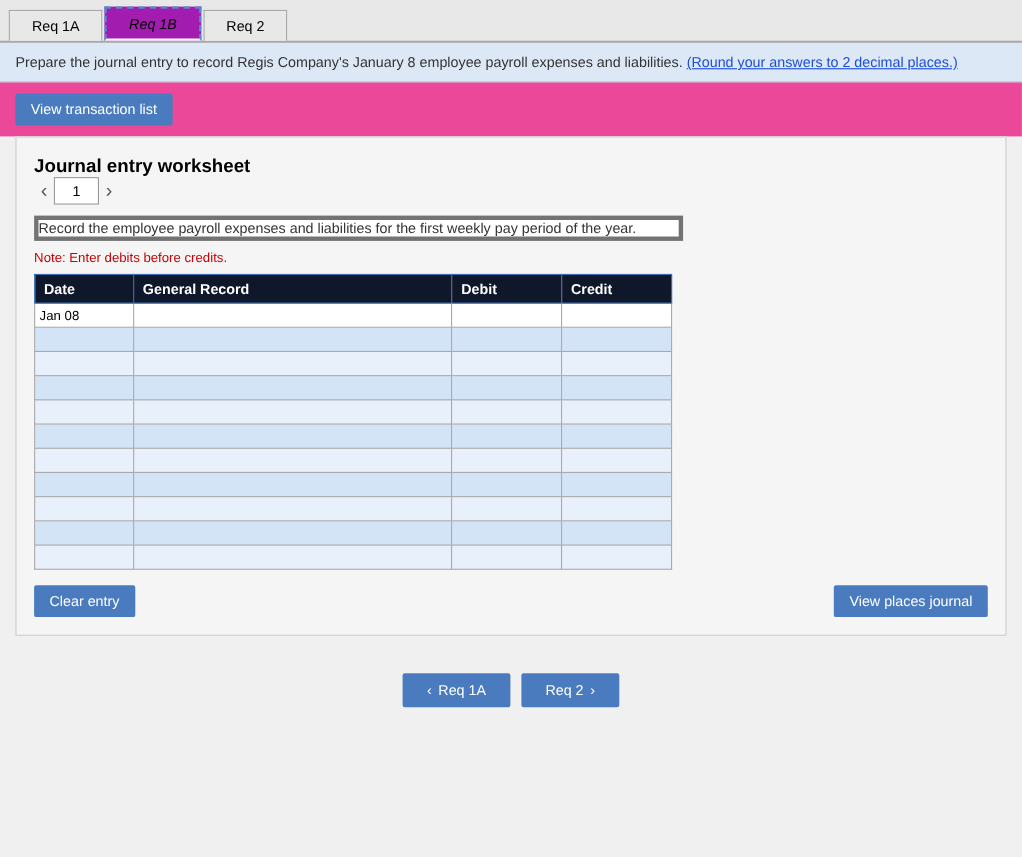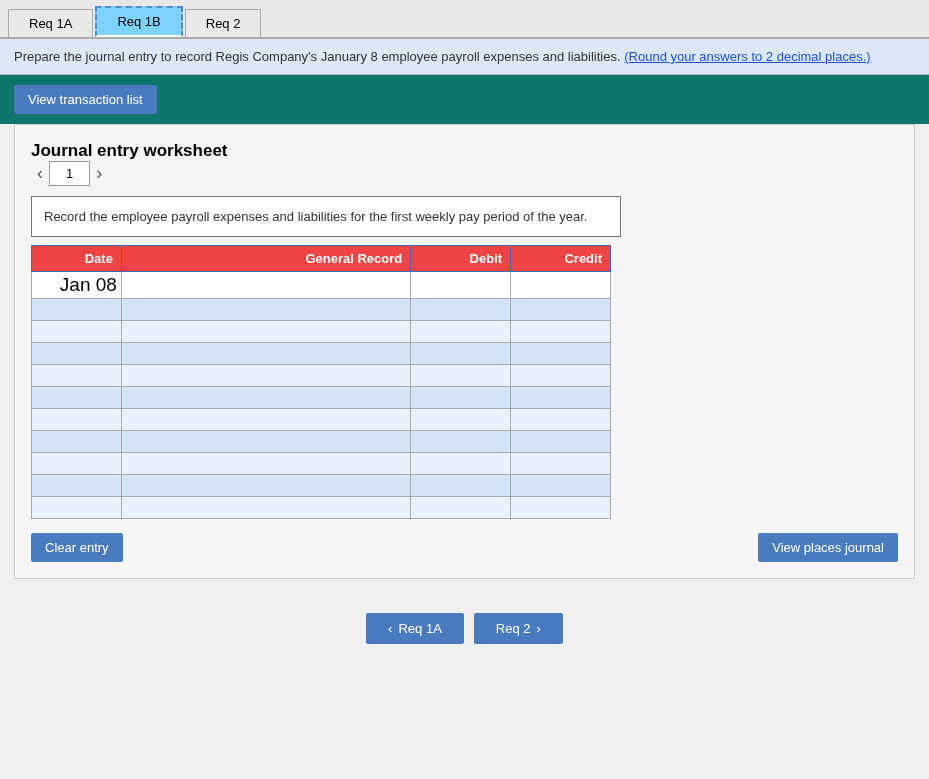--- a/index.html
+++ b/index.html
@@ -22,43 +22,44 @@
     .tab {
       padding: 6px 20px;
       border: 1px solid #aaa;
       background: #e8e8e8;
       cursor: pointer;
       margin-right: 2px;
       border-bottom: none;
       font-size: 13px;
     }
     .tab.active {
-      background: #7dd3fc;
+      background: #a21caf;
       border: 2px dashed #5588cc;
       border-bottom: 2px solid #fff;
       font-weight: normal;
+      font-style: italic;
     }
 
     
     .info-bar {
       background: #dce8f5;
       padding: 10px 14px;
       font-size: 13px;
       color: #333;
       border-bottom: 1px solid #bbb;
     }
     .info-bar .red-text {
       color: #1d4ed8;
       text-decoration: underline;
     }
 
     
     .toolbar {
       padding: 10px 14px;
-      background: #0f766e;
+      background: #ec4899;
     }
     .btn-blue {
       background: #4a7bbf;
       color: #fff;
       border: none;
       padding: 7px 14px;
       font-size: 13px;
       cursor: pointer;
       border-radius: 2px;
     }
@@ -94,58 +95,58 @@
       border: 1px solid #999;
       background: #fff;
       padding: 4px 16px;
       font-size: 13px;
       min-width: 30px;
       text-align: center;
     }
 
     
     .description-box {
-      border: 1px solid #737373;
+      border: 4px solid #737373;
       background: #fff;
-      padding: 12px;
+      padding: 0;
       margin-bottom: 8px;
       font-size: 13px;
       color: #333;
       max-width: 590px;
     }
 
     
     .note-text {
       color: #cc0000;
       font-size: 12px;
       margin-bottom: 8px;
     }
 
     
     .journal-table {
       border-collapse: collapse;
       width: 580px;
     }
     .journal-table th {
-      background: #ef4444;
+      background: #0f172a;
       color: #fff;
       border: 1px solid #3a6aaf;
       padding: 5px 8px;
       font-size: 13px;
       font-weight: bold;
-      text-align: right;
+      text-align: left;
     }
     .journal-table td {
       border: 1px solid #aaa;
       padding: 0;
       height: 22px;
     }
     .journal-table td.date-cell {
-      text-align: right;
-      font-size: 19px;
+      text-align: left;
+      font-size: 12px;
       padding: 2px 4px;
       background: #fff;
     }
     .journal-table td input[type="text"] {
       width: 100%;
       height: 100%;
       border: none;
       outline: none;
       font-size: 12px;
       padding: 2px 4px;
@@ -212,20 +213,21 @@
   <div class="worksheet-title">Journal entry worksheet</div>
 
   <div class="worksheet-tabs">
     <button class="ws-nav-btn">‹</button>
     <div class="ws-tab">1</div>
     <button class="ws-nav-btn">›</button>
   </div>
 
   <div class="description-box">Record the employee payroll expenses and liabilities for the first weekly pay period of the year.</div>
 
+  <div class="note-text">Note: Enter debits before credits.</div>
 
   <table class="journal-table">
     <thead>
       <tr>
         <th style="width:90px">Date</th>
         <th style="width:290px">General Record</th>
         <th style="width:100px">Debit</th>
         <th style="width:100px">Credit</th>
       </tr>
     </thead>

